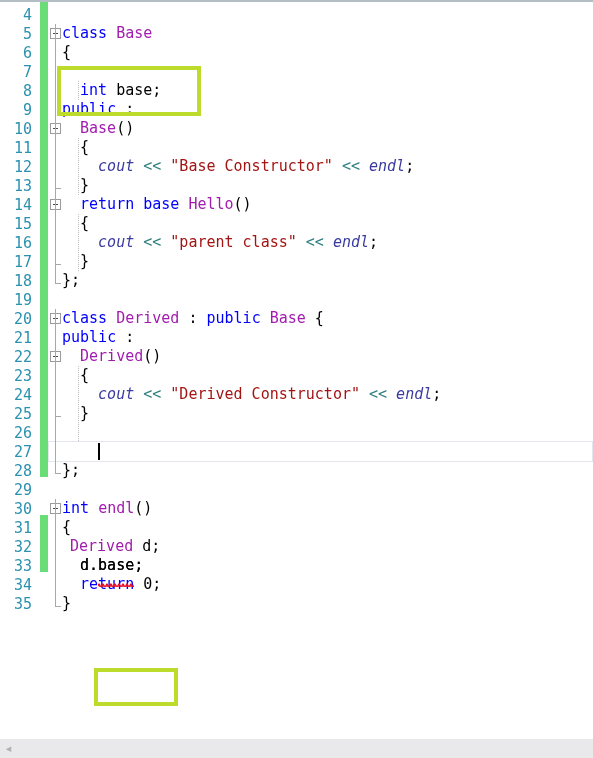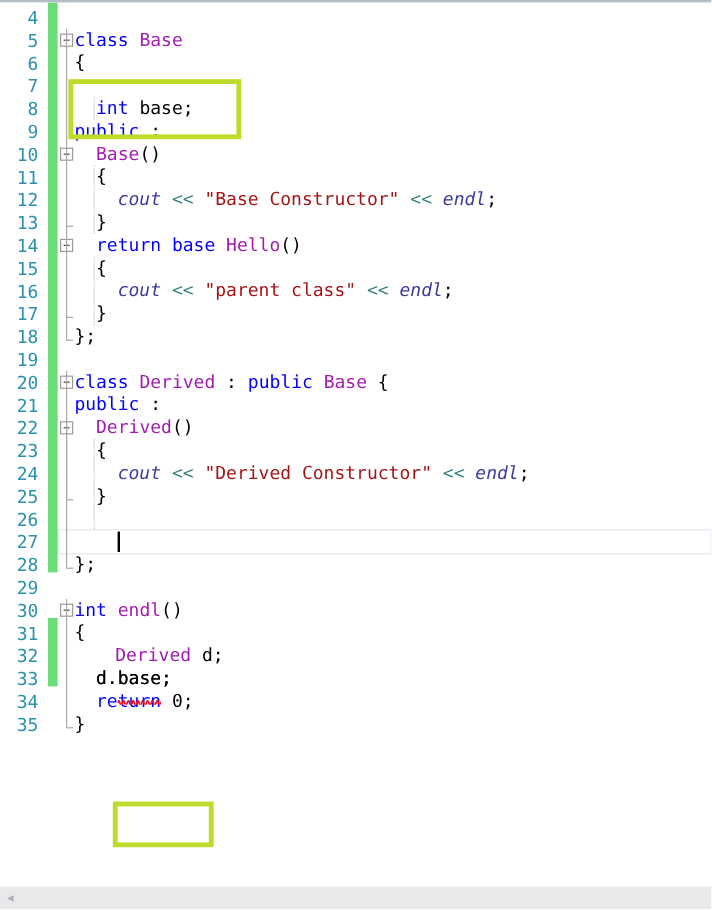--- a/index.html
+++ b/index.html
@@ -211,21 +211,21 @@
       <div class="cline" style="top: 326px; left: 14px;"><span class="kw">public</span><span class="pl"> :</span></div>
       <div class="cline" style="top: 345px; left: 32.04px;"><span class="typ">Derived</span><span class="pl">()</span></div>
       <div class="cline" style="top: 364px; left: 32.04px;"><span class="pl">{</span></div>
       <div class="cline" style="top: 383px; left: 50.08px;"><span class="std">cout</span><span class="pl"> </span><span class="op">&lt;&lt;</span><span class="pl"> </span><span class="str">"Derived Constructor"</span><span class="pl"> </span><span class="op">&lt;&lt;</span><span class="pl"> </span><span class="std">endl</span><span class="pl">;</span></div>
       <div class="cline" style="top: 402px; left: 32.04px;"><span class="pl">}</span></div>
       <div class="cline" style="top: 421px; left: 14px;"></div>
       <div class="cline" style="top: 459px; left: 14px;"><span class="pl">};</span></div>
       <div class="cline" style="top: 478px; left: 14px;"></div>
       <div class="cline" style="top: 497px; left: 14px;"><span class="kw">int</span><span class="pl"> </span><span class="fn">endl</span><span class="pl">()</span></div>
       <div class="cline" style="top: 516px; left: 14px;"><span class="pl">{</span></div>
-      <div class="cline" style="top: 535px; left: 48px; text-align: right;"><span class="typ">Derived</span><span class="pl"> d;</span></div>
+      <div class="cline" style="top: 535px; left: 22px; text-align: right;"><span class="typ">Derived</span><span class="pl"> d;</span></div>
       <div class="cline" style="top: 554px; left: 32.04px;"><span class="pl">d.base;</span></div>
       <div class="cline" style="top: 573px; left: 32.04px;"><span class="kw">return</span><span class="pl"> </span><span class="num">0</span><span class="pl">;</span></div>
       <div class="cline" style="top: 592px; left: 14px;"><span class="pl">}</span></div>
     </div>
 
   <div id="caret" style="top: 441px; left: 98.08px;"></div>
 
   <div id="squiggles">
       <div class="squiggle" style="left: 98.08px; top: 570px; width: 36.08px;"><svg width="36.08" height="5" viewBox="0 0 36.08 5" xmlns="http://www.w3.org/2000/svg">
           <path d="M0 4 q 1 -4 2 0 q 1 4 2 0 q 1 -4 2 0 q 1 4 2 0 q 1 -4 2 0 q 1 4 2 0 q 1 -4 2 0 q 1 4 2 0 q 1 -4 2 0 q 1 4 2 0 q 1 -4 2 0 q 1 4 2 0 q 1 -4 2 0 q 1 4 2 0 q 1 -4 2 0 q 1 4 2 0 q 1 -4 2 0 q 1 4 2 0 q 1 -4 2 0 q 1 4 2 0 " fill="none" stroke="#e81123" stroke-width="1.2"></path>

